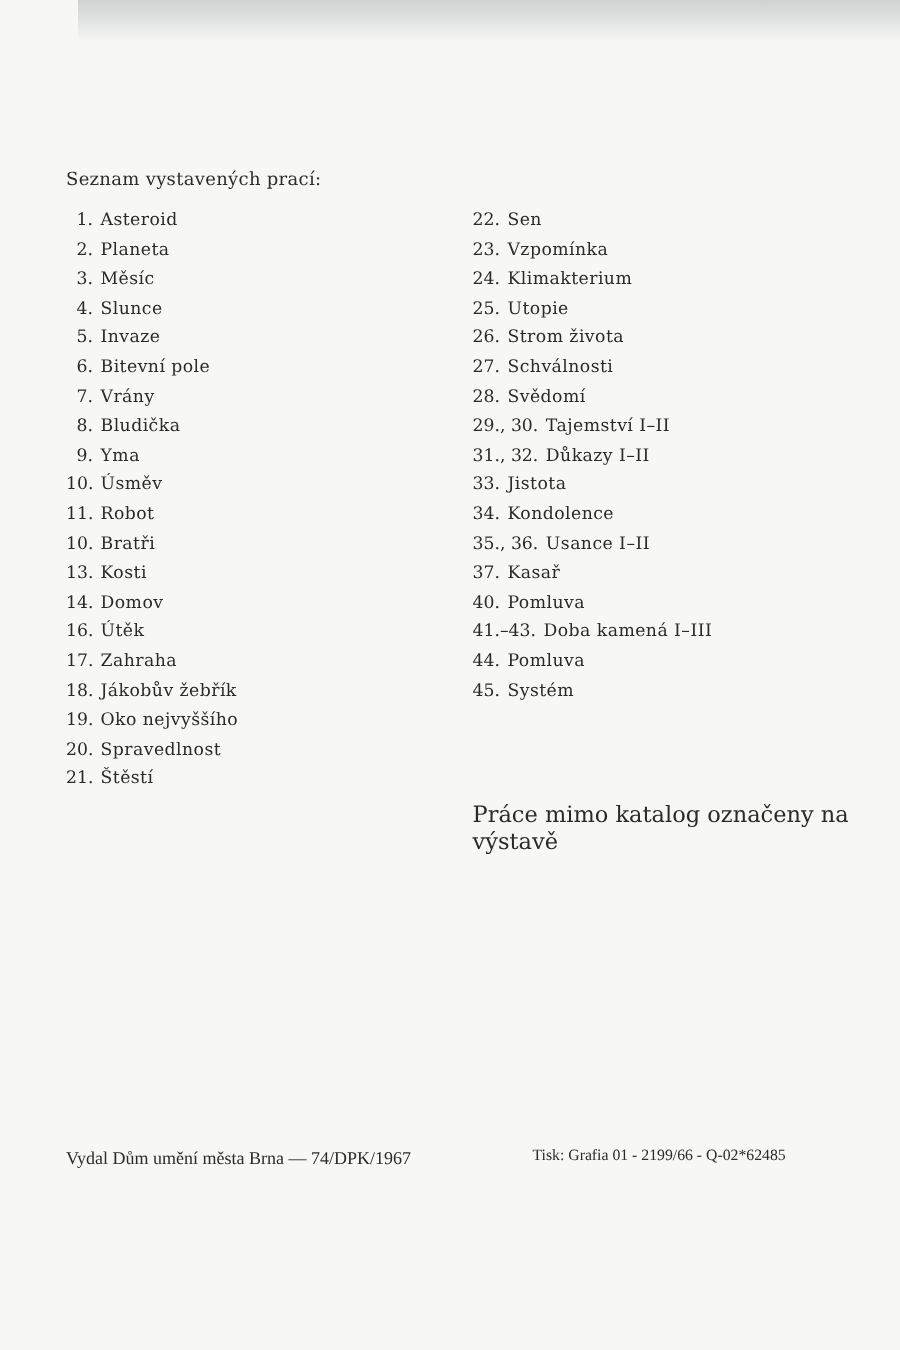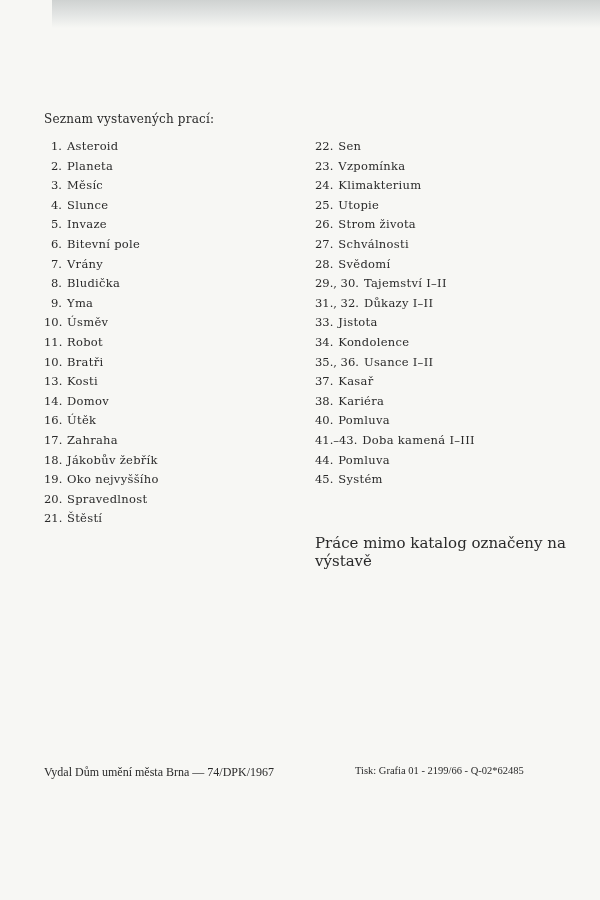--- a/index.html
+++ b/index.html
@@ -76,21 +76,20 @@
   <li><span class="num">25.</span><span class="title">Utopie</span></li>
   <li><span class="num">26.</span><span class="title">Strom života</span></li>
   <li><span class="num">27.</span><span class="title">Schválnosti</span></li>
   <li><span class="num">28.</span><span class="title">Svědomí</span></li>
   <li><span class="num">29., 30.</span><span class="title">Tajemství I–II</span></li>
   <li><span class="num">31., 32.</span><span class="title">Důkazy I–II</span></li>
   <li><span class="num">33.</span><span class="title">Jistota</span></li>
   <li><span class="num">34.</span><span class="title">Kondolence</span></li>
   <li><span class="num">35., 36.</span><span class="title">Usance I–II</span></li>
   <li><span class="num">37.</span><span class="title">Kasař</span></li>
-  <li><span class="num">38.</span><span class="title">Kariéra</span></li>
   <li><span class="num">40.</span><span class="title">Pomluva</span></li>
   <li><span class="num">41.–43.</span><span class="title">Doba kamená I–III</span></li>
   <li><span class="num">44.</span><span class="title">Pomluva</span></li>
   <li><span class="num">45.</span><span class="title">Systém</span></li>
 </ul>
 
 <div class="note">Práce mimo katalog označeny na výstavě</div>
 
 <div class="footer-left">Vydal Dům umění města Brna — 74/DPK/1967</div>
 <div class="footer-right">Tisk: Grafia 01 - 2199/66 - Q-02*62485</div>

